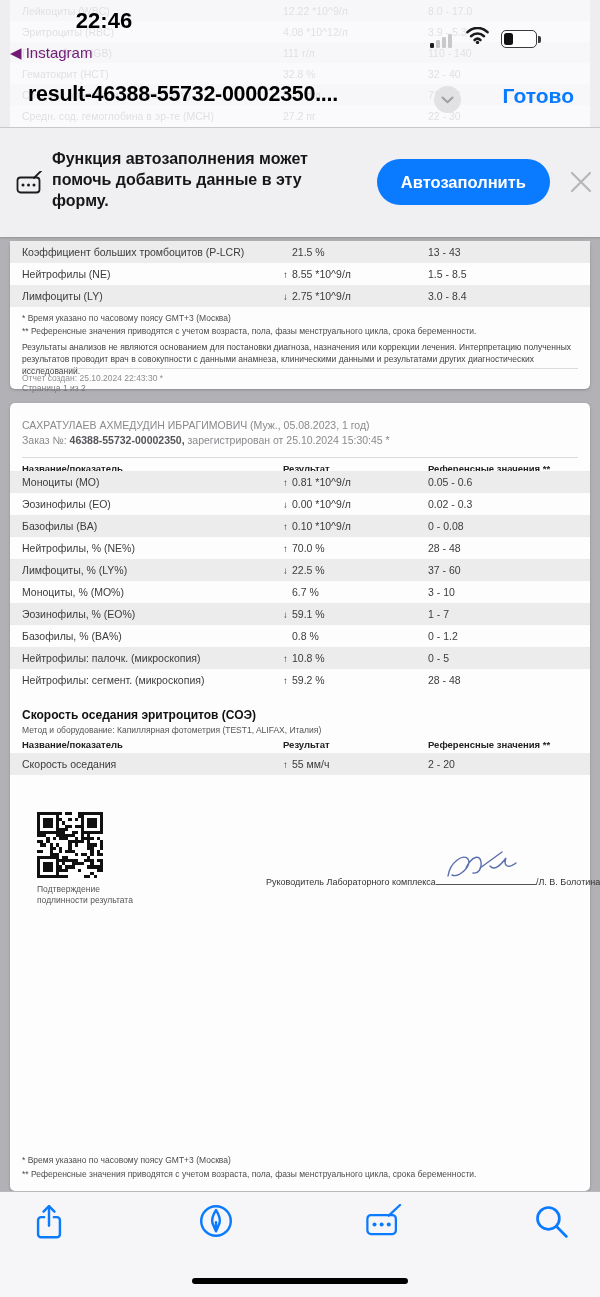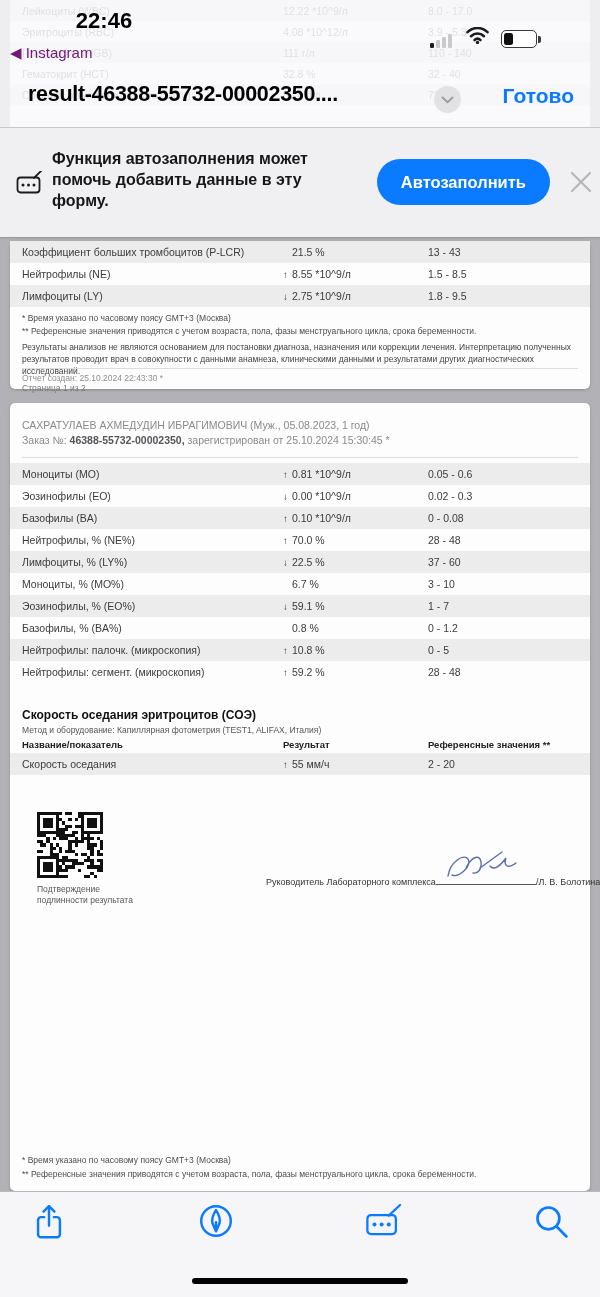--- a/index.html
+++ b/index.html
@@ -97,20 +97,25 @@
     <div class="gtrow">
         <span class="c1">Гематокрит (HCT)</span>
         <span class="c2">32.8 %</span>
         <span class="c3">32 - 40</span>
       </div>
     <div class="gtrow">
         <span class="c1">Средний объем эритроцита (MCV)</span>
         <span class="c2">80.4 фл</span>
         <span class="c3">71 - 84</span>
       </div>
+    <div class="gtrow">
+        <span class="c1">Средн. сод. гемоглобина в эр-те (MCH)</span>
+        <span class="c2">27.2 пг</span>
+        <span class="c3">22 - 30</span>
+      </div>
   </div>
 
   <div class="top-area">
     <div class="time">22:46</div>
     <div class="back-app">◀ Instagram</div>
     <div class="sbar-icons">
       <span class="sig-bars">
         <i class="on" style="height:5px"></i>
           <i style="height:8px"></i>
           <i style="height:11px"></i>
@@ -178,21 +183,21 @@
             <span>8.55 *10^9/л</span>
           </span>
           <span class="c3">1.5 - 8.5</span>
         </div>
       <div class="trow">
           <span class="c1">Лимфоциты (LY)</span>
           <span class="c2">
             <i class="flag">↓</i>
             <span>2.75 *10^9/л</span>
           </span>
-          <span class="c3">1.8 - 9.5</span>
+          <span class="c3">3.0 - 8.4</span>
         </div>
     </div>
     <div class="fnote" style="top:72px">* Время указано по часовому поясу GMT+3 (Москва)</div>
     <div class="fnote" style="top:85px">** Референсные значения приводятся с учетом возраста, пола, фазы менструального цикла, срока беременности.</div>
     <div class="disclaimer" style="top:100px">Результаты анализов не являются основанием для постановки диагноза, назначения или коррекции лечения. Интерпретацию полученных результатов проводит врач в совокупности с данными анамнеза, клиническими данными и результатами других диагностических исследований.</div>
     <div class="hr" style="top:127px"></div>
     <div class="pfooter" style="top:132px">
       <span>Отчет создан: 25.10.2024 22:43:30 *</span>
       <span style="color:#77777c">Страница 1 из 2</span>
     </div>
@@ -200,21 +205,21 @@
 
   <div class="card card2">
     <div class="meta" style="top:16px">САХРАТУЛАЕВ АХМЕДУДИН ИБРАГИМОВИЧ (Муж., 05.08.2023, 1 год)</div>
     <div class="meta" style="top:31px"><span>Заказ №: </span><b>46388-55732-00002350,</b><span> зарегистрирован от 25.10.2024 15:30:45 *</span></div>
     <div class="hr" style="top:54px"></div>
     <div class="thead" style="top:60px">
       <span class="c1">Название/показатель</span>
       <span class="c2">Результат</span>
       <span class="c3">Референсные значения **</span>
     </div>
-    <div class="rows" style="top:60px">
+    <div class="rows" style="top:68px">
       <div class="trow">
           <span class="c1">Моноциты (MO)</span>
           <span class="c2">
             <i class="flag">↑</i>
             <span>0.81 *10^9/л</span>
           </span>
           <span class="c3">0.05 - 0.6</span>
         </div>
       <div class="trow">
           <span class="c1">Эозинофилы (EO)</span>

